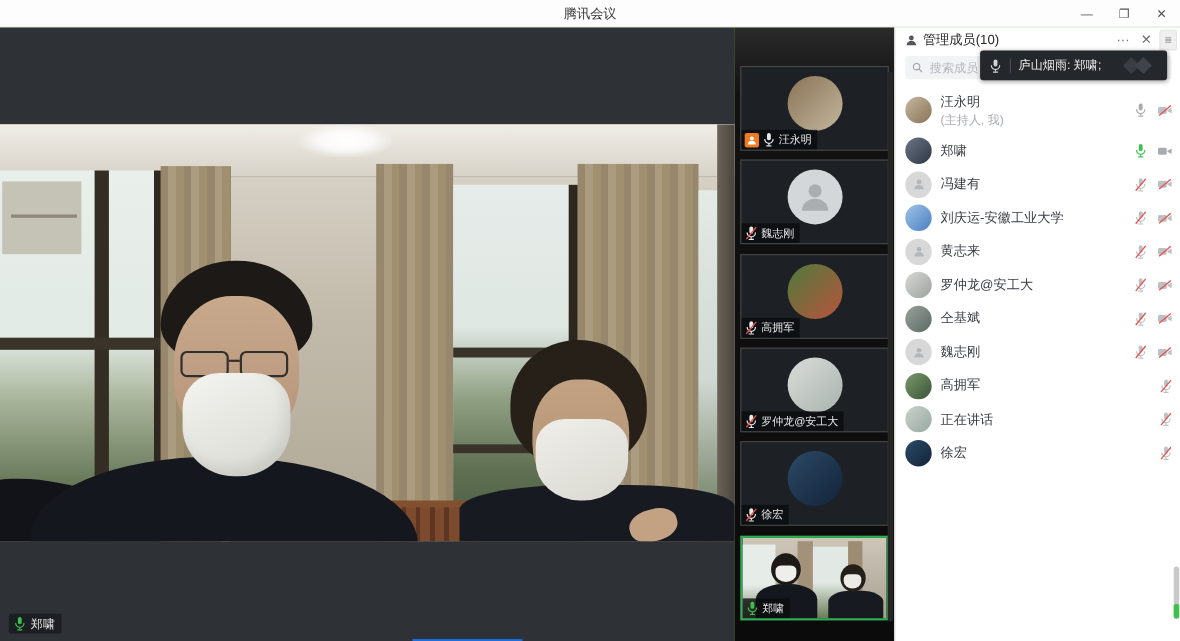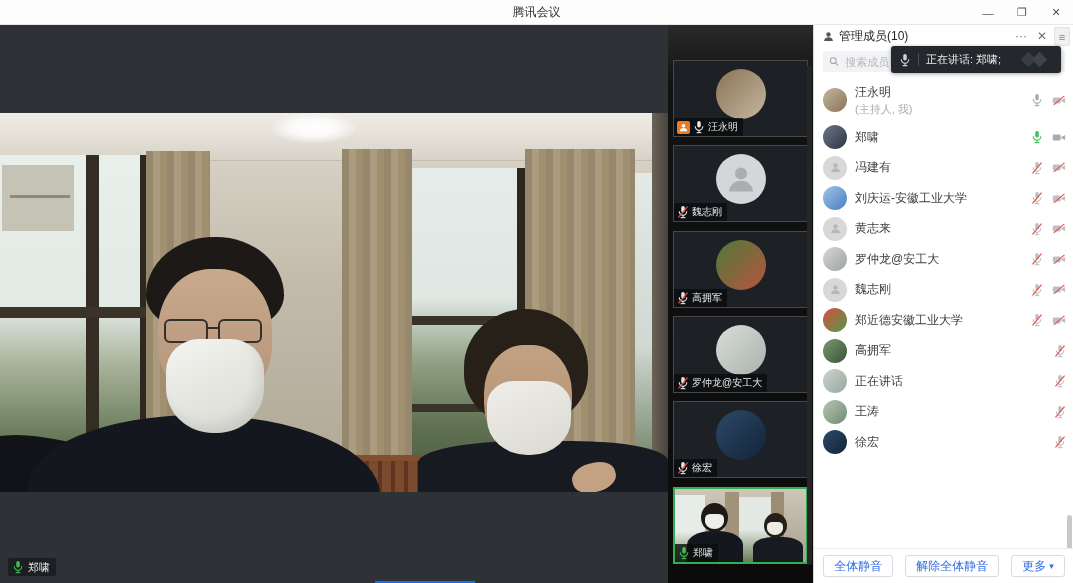--- a/index.html
+++ b/index.html
@@ -355,21 +355,21 @@
       <span class="icon-wrap" id="toast-mic" style="color:#cfd2d6">
           <svg class="mic-svg" viewBox="0 0 13 15" width="12" height="14">
     <rect class="micbody" x="4.6" y="1" width="3.8" height="7" rx="1.9"></rect>
     <path class="micarc" d="M2.4 6.8 a4.1 4.3 0 0 0 8.2 0" stroke-width="1.2"></path>
     <line class="micstem" x1="6.5" y1="11.4" x2="6.5" y2="13" stroke-width="1.2"></line>
     <line class="micbase" x1="4" y1="13.6" x2="9" y2="13.6" stroke-width="1.2"></line>
     <line class="slash" x1="1.6" y1="13.4" x2="11.4" y2="1.6" stroke-width="1.3"></line>
   </svg>
         </span>
       <span class="tdiv"></span>
-      <span class="ttext">正在讲话: 郑啸;</span>
+      <span class="ttext">庐山烟雨: 郑啸;</span>
       <span class="toast-logo">
           <i></i>
           <i></i>
         </span>
     </div>
 
     <div class="member-list" id="member-list">
   <div class="member-row tall">
     <div class="m-avatar" style="background: linear-gradient(135deg, rgb(195, 183, 158), rgb(138, 115, 86));"></div>
     <div class="m-names">
@@ -530,20 +530,45 @@
               <svg class="cam-svg" viewBox="0 0 15 12" width="14" height="11">
     <rect class="cambody" x="0.7" y="2.6" width="8.6" height="6.8" rx="1.4"></rect>
     <path class="camlens" d="M10 5.4 L14.2 3.2 v5.6 L10 6.6 z"></path>
     <line class="slash" x1="1.8" y1="10.8" x2="13.4" y2="1" stroke-width="1.3"></line>
   </svg>
             </span>
     </div>
   </div>
 
 
+  <div class="member-row">
+    <div class="m-avatar" style="background: linear-gradient(135deg, rgb(152, 162, 154), rgb(92, 106, 100));"></div>
+    <div class="m-names">
+      <div class="m-name">仝基斌</div>
+
+    </div>
+    <div class="m-icons">
+      <span class="icon-wrap m-mic mic-off">
+              <svg class="mic-svg" viewBox="0 0 13 15" width="12" height="14">
+    <rect class="micbody" x="4.6" y="1" width="3.8" height="7" rx="1.9"></rect>
+    <path class="micarc" d="M2.4 6.8 a4.1 4.3 0 0 0 8.2 0" stroke-width="1.2"></path>
+    <line class="micstem" x1="6.5" y1="11.4" x2="6.5" y2="13" stroke-width="1.2"></line>
+    <line class="micbase" x1="4" y1="13.6" x2="9" y2="13.6" stroke-width="1.2"></line>
+    <line class="slash" x1="1.6" y1="13.4" x2="11.4" y2="1.6" stroke-width="1.3"></line>
+  </svg>
+            </span>
+      <span class="icon-wrap m-cam cam-off">
+              <svg class="cam-svg" viewBox="0 0 15 12" width="14" height="11">
+    <rect class="cambody" x="0.7" y="2.6" width="8.6" height="6.8" rx="1.4"></rect>
+    <path class="camlens" d="M10 5.4 L14.2 3.2 v5.6 L10 6.6 z"></path>
+    <line class="slash" x1="1.8" y1="10.8" x2="13.4" y2="1" stroke-width="1.3"></line>
+  </svg>
+            </span>
+    </div>
+  </div>
 
   <div class="member-row">
     <div class="m-avatar default">
             <svg viewBox="0 0 12 12" width="11" height="11" style="display: block;">
     <circle cx="6" cy="3.8" r="2.4"></circle>
     <path d="M1.2 11 a4.8 4.3 0 0 1 9.6 0 z"></path>
   </svg>
           </div>
     <div class="m-names">
       <div class="m-name">魏志刚</div>
@@ -562,45 +587,20 @@
       <span class="icon-wrap m-cam cam-off">
               <svg class="cam-svg" viewBox="0 0 15 12" width="14" height="11">
     <rect class="cambody" x="0.7" y="2.6" width="8.6" height="6.8" rx="1.4"></rect>
     <path class="camlens" d="M10 5.4 L14.2 3.2 v5.6 L10 6.6 z"></path>
     <line class="slash" x1="1.8" y1="10.8" x2="13.4" y2="1" stroke-width="1.3"></line>
   </svg>
             </span>
     </div>
   </div>
 
-  <div class="member-row">
-    <div class="m-avatar" style="background: linear-gradient(135deg, rgb(217, 79, 64), rgb(79, 154, 74));"></div>
-    <div class="m-names">
-      <div class="m-name">郑近德安徽工业大学</div>
-
-    </div>
-    <div class="m-icons">
-      <span class="icon-wrap m-mic mic-off">
-              <svg class="mic-svg" viewBox="0 0 13 15" width="12" height="14">
-    <rect class="micbody" x="4.6" y="1" width="3.8" height="7" rx="1.9"></rect>
-    <path class="micarc" d="M2.4 6.8 a4.1 4.3 0 0 0 8.2 0" stroke-width="1.2"></path>
-    <line class="micstem" x1="6.5" y1="11.4" x2="6.5" y2="13" stroke-width="1.2"></line>
-    <line class="micbase" x1="4" y1="13.6" x2="9" y2="13.6" stroke-width="1.2"></line>
-    <line class="slash" x1="1.6" y1="13.4" x2="11.4" y2="1.6" stroke-width="1.3"></line>
-  </svg>
-            </span>
-      <span class="icon-wrap m-cam cam-off">
-              <svg class="cam-svg" viewBox="0 0 15 12" width="14" height="11">
-    <rect class="cambody" x="0.7" y="2.6" width="8.6" height="6.8" rx="1.4"></rect>
-    <path class="camlens" d="M10 5.4 L14.2 3.2 v5.6 L10 6.6 z"></path>
-    <line class="slash" x1="1.8" y1="10.8" x2="13.4" y2="1" stroke-width="1.3"></line>
-  </svg>
-            </span>
-    </div>
-  </div>
 
   <div class="member-row">
     <div class="m-avatar" style="background: linear-gradient(135deg, rgb(122, 154, 110), rgb(58, 83, 54));"></div>
     <div class="m-names">
       <div class="m-name">高拥军</div>
 
     </div>
     <div class="m-icons">
       <span class="icon-wrap m-mic mic-off">
               <svg class="mic-svg" viewBox="0 0 13 15" width="12" height="14">
@@ -628,39 +628,20 @@
     <path class="micarc" d="M2.4 6.8 a4.1 4.3 0 0 0 8.2 0" stroke-width="1.2"></path>
     <line class="micstem" x1="6.5" y1="11.4" x2="6.5" y2="13" stroke-width="1.2"></line>
     <line class="micbase" x1="4" y1="13.6" x2="9" y2="13.6" stroke-width="1.2"></line>
     <line class="slash" x1="1.6" y1="13.4" x2="11.4" y2="1.6" stroke-width="1.3"></line>
   </svg>
             </span>
 
     </div>
   </div>
 
-  <div class="member-row">
-    <div class="m-avatar" style="background: linear-gradient(135deg, rgb(185, 198, 180), rgb(111, 138, 114));"></div>
-    <div class="m-names">
-      <div class="m-name">王涛</div>
-
-    </div>
-    <div class="m-icons">
-      <span class="icon-wrap m-mic mic-off">
-              <svg class="mic-svg" viewBox="0 0 13 15" width="12" height="14">
-    <rect class="micbody" x="4.6" y="1" width="3.8" height="7" rx="1.9"></rect>
-    <path class="micarc" d="M2.4 6.8 a4.1 4.3 0 0 0 8.2 0" stroke-width="1.2"></path>
-    <line class="micstem" x1="6.5" y1="11.4" x2="6.5" y2="13" stroke-width="1.2"></line>
-    <line class="micbase" x1="4" y1="13.6" x2="9" y2="13.6" stroke-width="1.2"></line>
-    <line class="slash" x1="1.6" y1="13.4" x2="11.4" y2="1.6" stroke-width="1.3"></line>
-  </svg>
-            </span>
-
-    </div>
-  </div>
 
   <div class="member-row">
     <div class="m-avatar" style="background: linear-gradient(135deg, rgb(44, 74, 104), rgb(18, 35, 56));"></div>
     <div class="m-names">
       <div class="m-name">徐宏</div>
 
     </div>
     <div class="m-icons">
       <span class="icon-wrap m-mic mic-off">
               <svg class="mic-svg" viewBox="0 0 13 15" width="12" height="14">
@@ -672,28 +653,16 @@
   </svg>
             </span>
 
     </div>
   </div>
 </div>
 
     <div class="panel-scrollbar"></div>
     <div class="panel-scroll-green"></div>
 
-    <div class="panel-footer">
-      <button class="pf-btn">
-          <span>全体静音</span>
-        </button>
-      <button class="pf-btn">
-          <span>解除全体静音</span>
-        </button>
-      <button class="pf-btn">
-          <span>更多</span>
-          <span class="caret">▾</span>
-        </button>
-    </div>
   </div>
 
   <div class="taskbar-sliver"></div>
 </div>
 
 </body></html>

